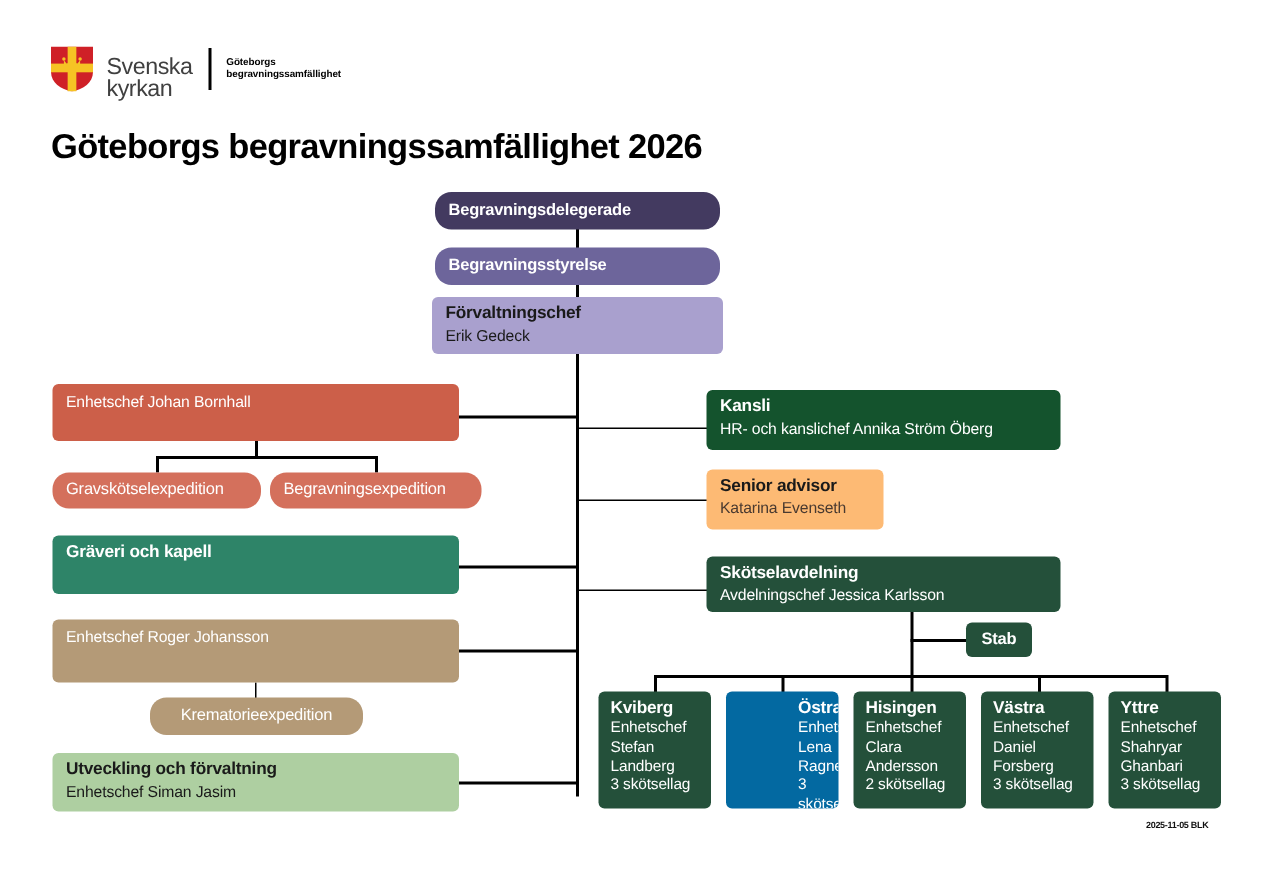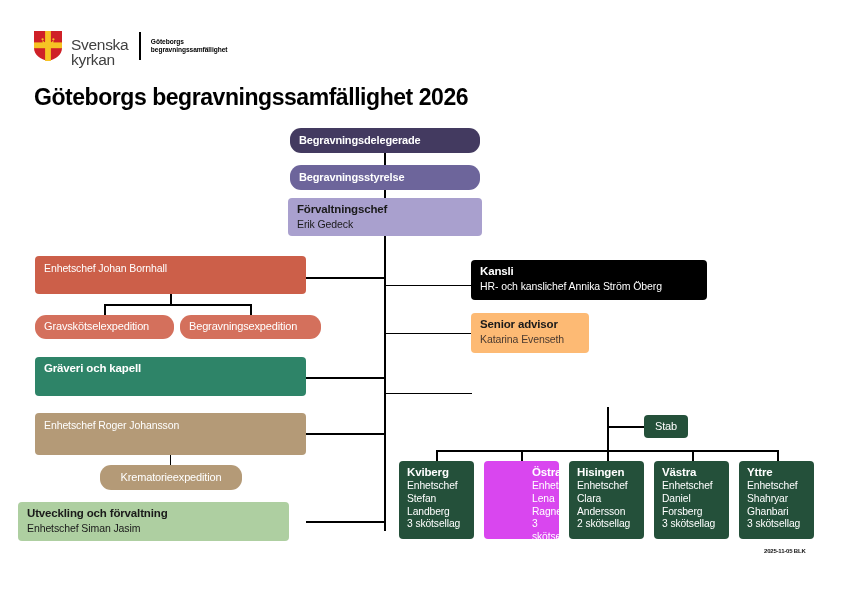--- a/index.html
+++ b/index.html
@@ -123,21 +123,21 @@
     line-height: 1.26;
     margin-top: 0px;
   }
   .node.stab {
     display: flex;
     align-items: center;
     justify-content: center;
     padding: 4px 10px;
   }
   .node.stab .t {
-    font-weight: normal;
+    font-weight: bold;
     font-size: 11px;
   }
 
   
   .line {
     position: absolute;
     background: #000000;
   }
   .line.v { width: 2px; }
   .line.h { height: 2px; }
@@ -229,49 +229,53 @@
   </div>
 
   <div class="node" style="left:35px; top:413px; width:271px; height:42px; background:#b49a77;">
     <span class="s" style="color:#ffffff;">Enhetschef Roger Johansson</span>
   </div>
 
   <div class="node single" style="left:100px; top:465px; width:142px; height:25px; background:#b49a77; justify-content:center;">
     <span class="t" style="color:#ffffff;">Krematorieexpedition</span>
   </div>
 
-  <div class="node" style="left:18px; top:502px; width:271px; height:39px; background:#aecfa1;">
+  <div class="node" style="left:35px; top:502px; width:271px; height:39px; background:#aecfa1;">
     <span class="t" style="color:#1a1a1a;">Utveckling och förvaltning</span>
     <span class="s" style="color:#1a1a1a;">Enhetschef Siman Jasim</span>
   </div>
 
-  <div class="node" style="left:471px; top:260px; width:236px; height:40px; background:#000000;">
+  <div class="node" style="left:471px; top:260px; width:236px; height:40px; background:#14532d;">
     <span class="t" style="color:#ffffff;">Kansli</span>
     <span class="s" style="color:#ffffff;">HR- och kanslichef Annika Ström Öberg</span>
   </div>
 
   <div class="node" style="left:471px; top:313px; width:118px; height:40px; background:#fdba74;">
     <span class="t" style="color:#1a1a1a;">Senior advisor</span>
     <span class="s" style="color:#4a3a30;">Katarina Evenseth</span>
   </div>
 
+  <div class="node" style="left:471px; top:371px; width:236px; height:37px; background:#24503a;">
+    <span class="t" style="color:#ffffff;">Skötselavdelning</span>
+    <span class="s" style="color:#ffffff;">Avdelningschef Jessica Karlsson</span>
+  </div>
 
   <div class="node stab" style="left:644px; top:415px; width:44px; height:23px; background:#24503a;">
     <span class="t" style="color:#ffffff;">Stab</span>
   </div>
 
   <div class="node district" style="left:399px; top:461px; width:75px; height:78px; background:#24503a;">
     <span class="t" style="color:#ffffff;">Kviberg</span>
     <span class="s" style="color:#ffffff; white-space:pre-line;">Enhetschef
 Stefan
 Landberg
 3 skötsellag</span>
   </div>
 
-  <div class="node district" style="left:484px; top:461px; width:75px; height:78px; background:#d946ef;padding-left:48px;">
+  <div class="node district" style="left:484px; top:461px; width:75px; height:78px; background:#0369a1;padding-left:48px;">
     <span class="t" style="color:#ffffff;">Östra</span>
     <span class="s" style="color:#ffffff; white-space:pre-line;">Enhetschef
 Lena
 Ragneskog
 3 skötsellag</span>
   </div>
 
   <div class="node district" style="left:569px; top:461px; width:75px; height:78px; background:#24503a;">
     <span class="t" style="color:#ffffff;">Hisingen</span>
     <span class="s" style="color:#ffffff; white-space:pre-line;">Enhetschef

